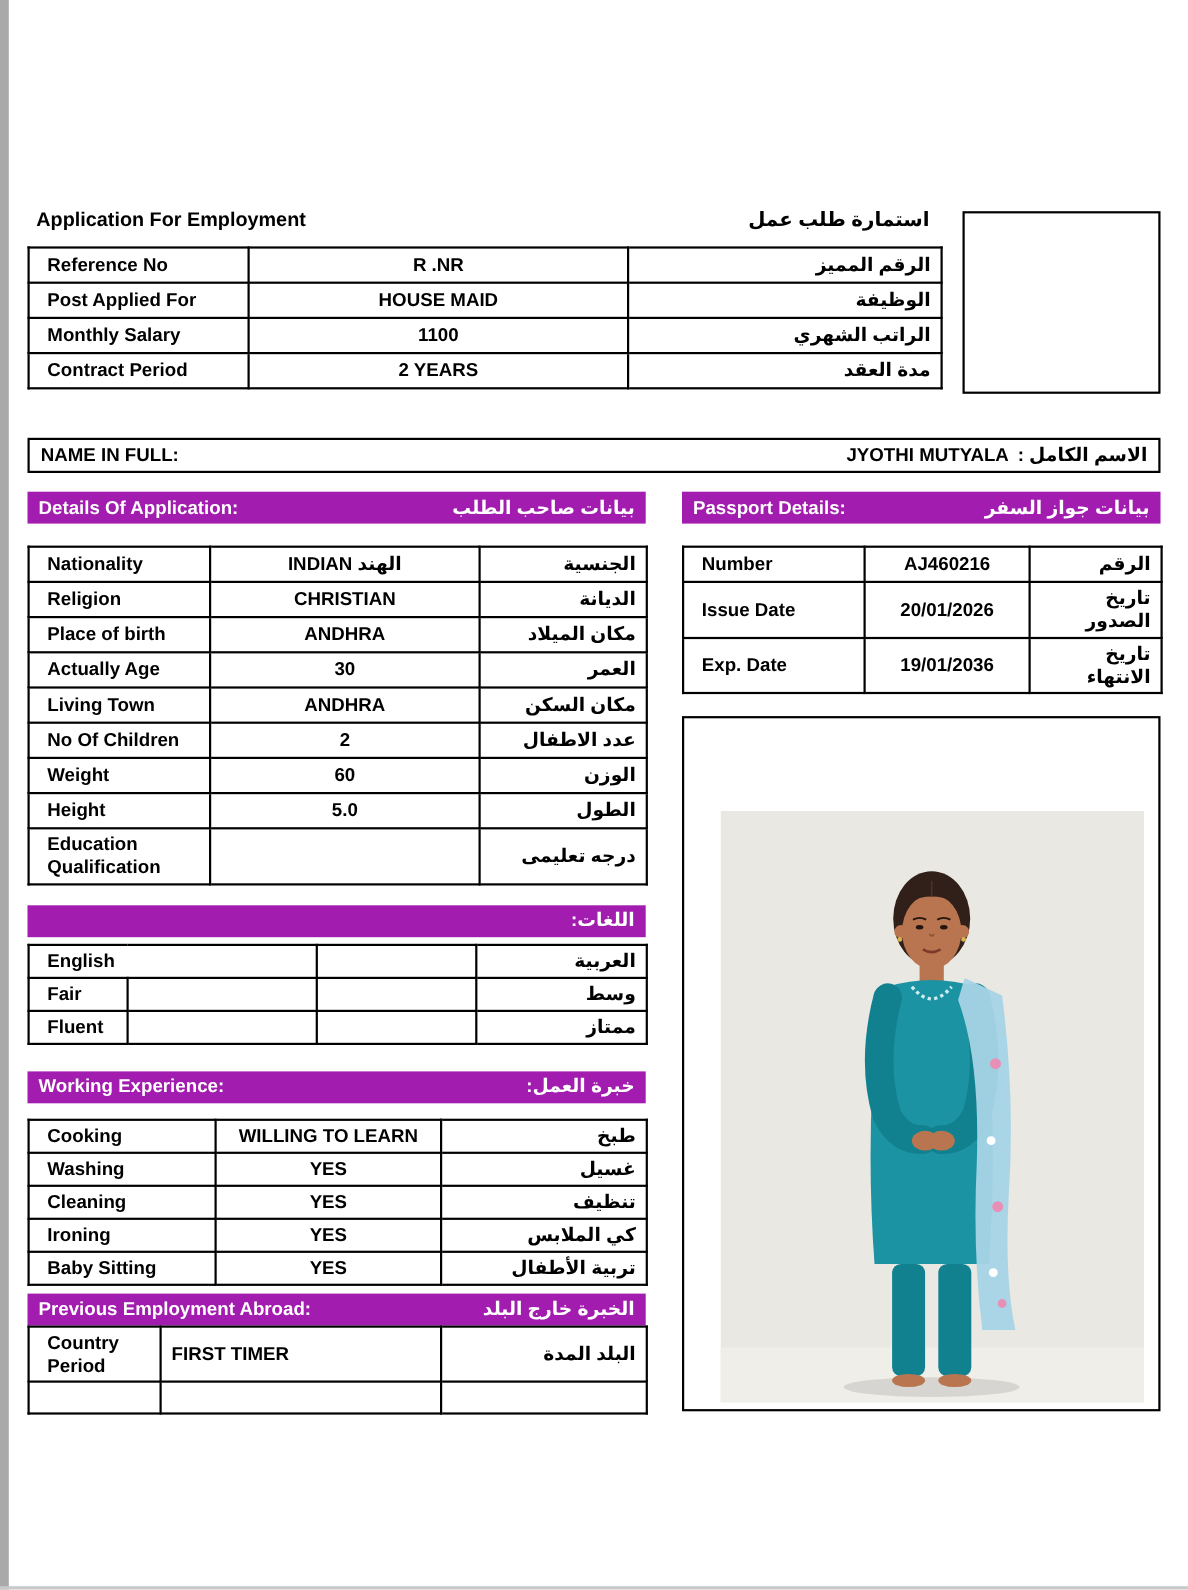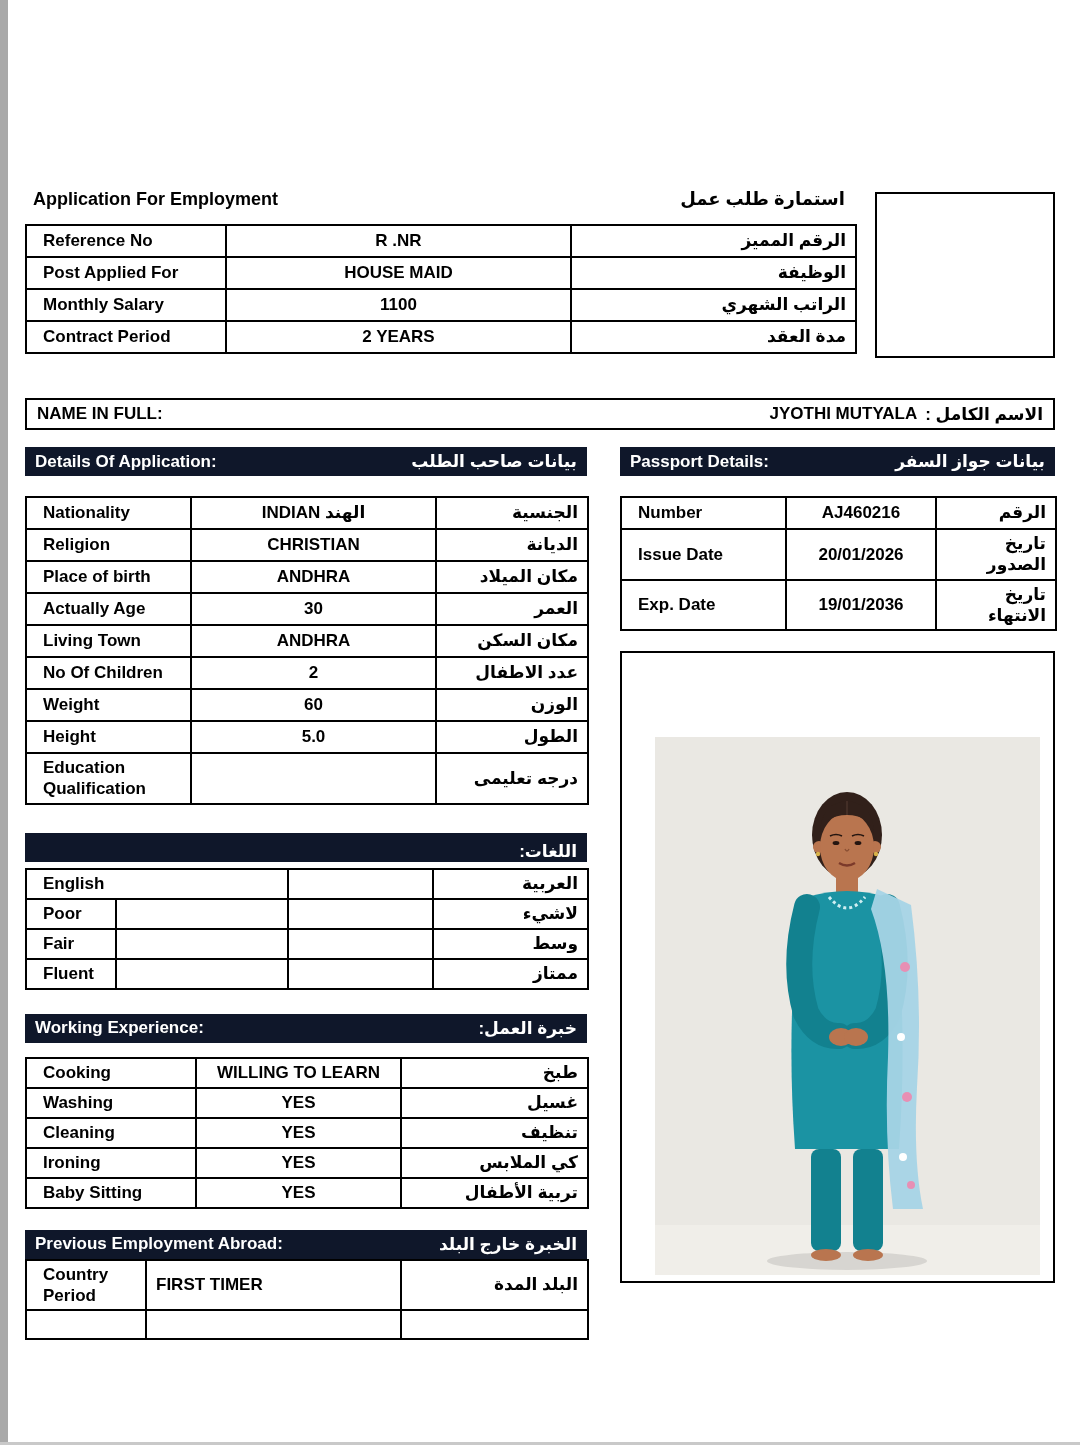--- a/index.html
+++ b/index.html
@@ -32,39 +32,39 @@
     display:flex; justify-content:space-between; align-items:center;
     padding:0 10px; font-size:17px; font-weight:bold;
   }
   .name-right { display:flex; align-items:center; gap:8px; }
 
   .cols { display:flex; margin-top:17px; }
   .left-col { width:562px; }
   .right-col { width:435px; margin-left:33px; }
 
   .bar {
-    height:29px; background:#0f172a; color:#ffffff;
+    height:29px; background:#a21caf; color:#ffffff;
     display:flex; justify-content:space-between; align-items:center;
     padding:0 10px; font-size:17px; font-weight:bold;
   }
   .bar .ar-t { direction:rtl; }
   .bar.ar-only { justify-content:flex-end; }
 
   .details-table { width:562px; margin-top:20px; }
   .passport-table { width:435px; margin-top:20px; }
   .lang-table { width:562px; margin-top:6px; }
   .lang-table td { height:30px; }
   .exp-table { width:562px; margin-top:14px; }
   .exp-table td { height:30px; }
   .prev-table { width:562px; }
   .prev-table td.empty-r { height:29px; }
 
-  .bar.langs { margin-top:28px;align-items:flex-end; }
+  .bar.langs { margin-top:18px; }
   .bar.exp { margin-top:24px; }
-  .bar.prev { margin-top:21px; }
+  .bar.prev { margin-top:7px; }
 
   .photo-frame {
     margin-top:20px; width:435px; height:632px; border:2px solid #000;
     background:#fff; position:relative;
   }
   .photo-inner { position:absolute; left:33px; top:84px; width:385px; height:538px; }
   .photo-inner svg { display:block; }
 </style>
 </head>
 <body>
@@ -196,26 +196,20 @@
             <col style="width:145px">
             <col style="width:155px">
           </colgroup>
         <tbody>
           <tr>
             <td class="lbl" colspan="2">English</td>
             <td></td>
             <td class="ar">العربية</td>
           </tr>
           <tr>
-            <td class="lbl">Poor</td>
-            <td></td>
-            <td></td>
-            <td class="ar">لاشيء</td>
-          </tr>
-          <tr>
             <td class="lbl">Fair</td>
             <td></td>
             <td></td>
             <td class="ar">وسط</td>
           </tr>
           <tr>
             <td class="lbl">Fluent</td>
             <td></td>
             <td></td>
             <td class="ar">ممتاز</td>

